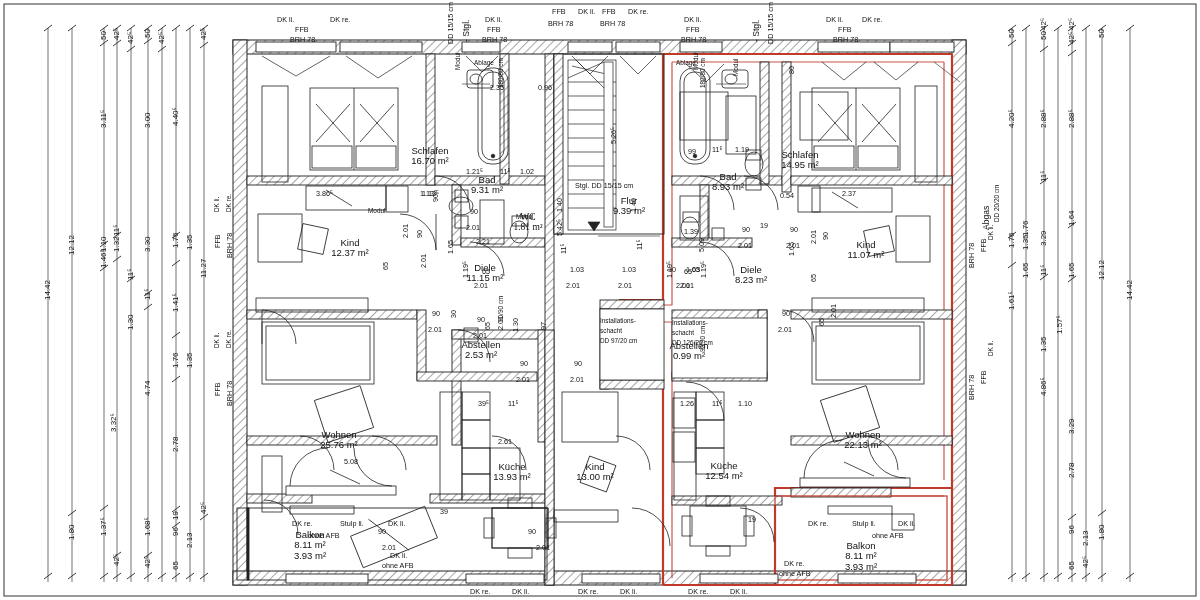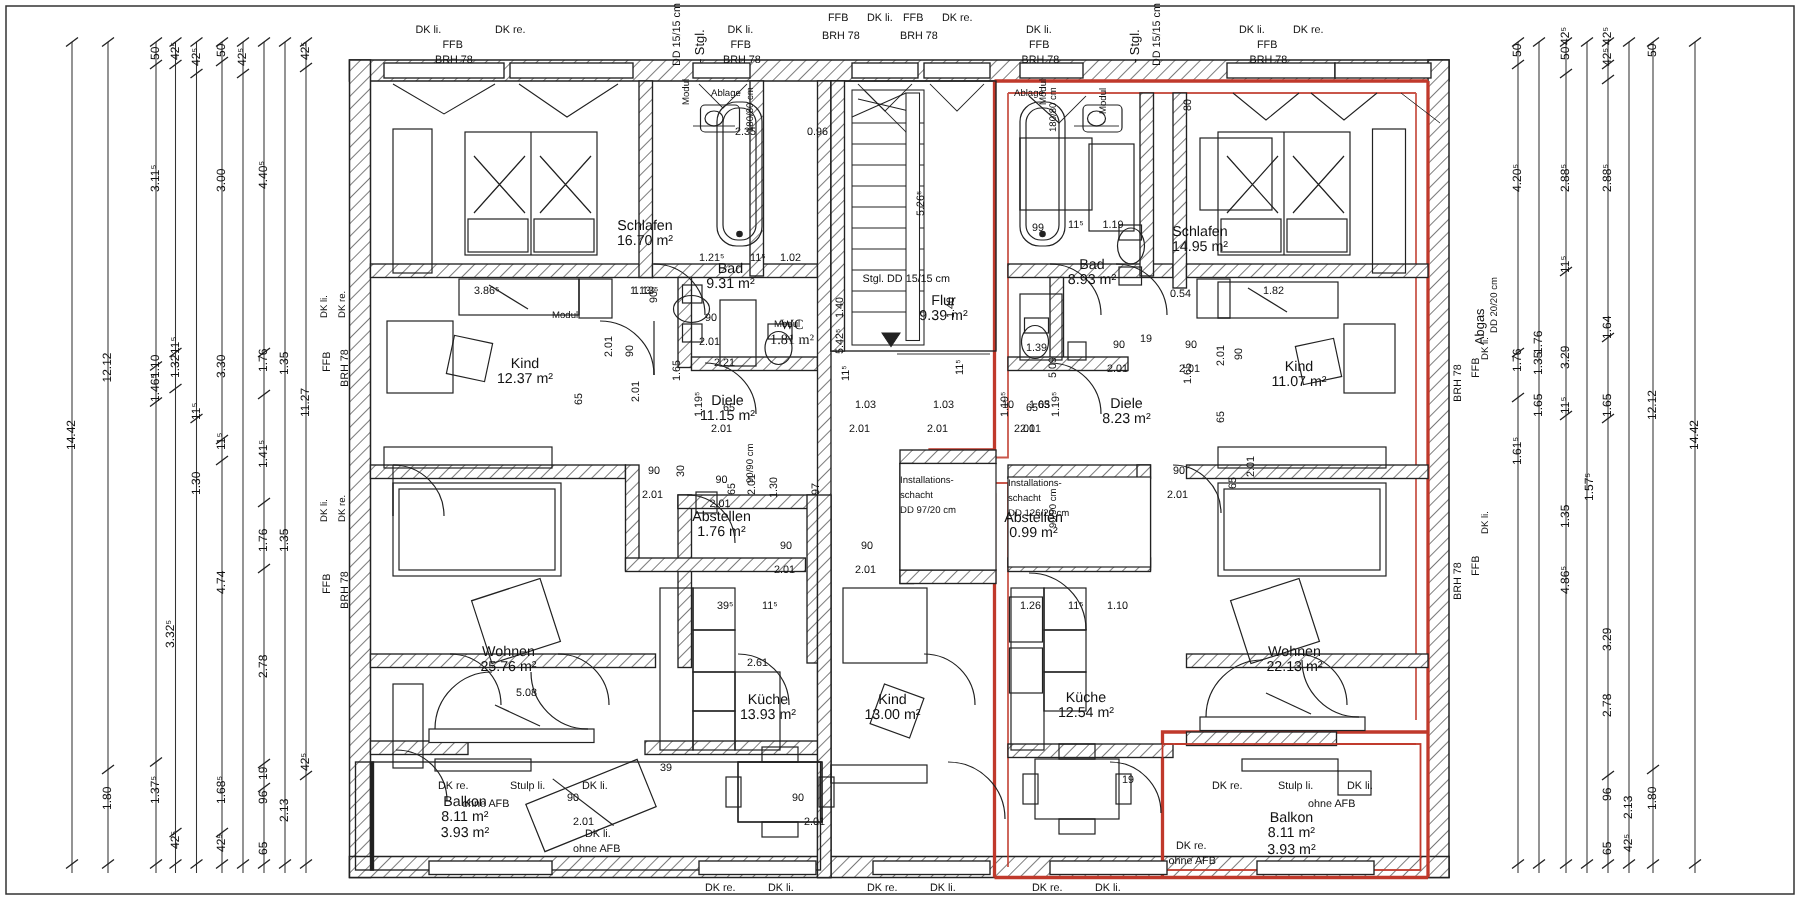--- a/index.html
+++ b/index.html
@@ -441,21 +441,21 @@
     <line x1="462" y1="84" x2="490" y2="84"></line>
     <line x1="716" y1="84" x2="746" y2="84"></line>
     <line x1="934" y1="62" x2="960" y2="82"></line>
   </g>
 </svg>
     <div class="lbl rm" style="left: 430px; top: 146px; transform: translateX(-50%);"><b>Schlafen</b><b>16.70 m²</b></div>
     <div class="lbl rm" style="left: 487px; top: 175px; transform: translateX(-50%);"><b>Bad</b><b>9.31 m²</b></div>
     <div class="lbl rm" style="left: 528px; top: 212px; transform: translateX(-50%); font-family: Liberation Serif, serif;"><b>WC</b><b>1.81 m²</b></div>
     <div class="lbl rm" style="left: 350px; top: 238px; transform: translateX(-50%);"><b>Kind</b><b>12.37 m²</b></div>
     <div class="lbl rm" style="left: 485px; top: 263px; transform: translateX(-50%);"><b>Diele</b><b>11.15 m²</b></div>
-    <div class="lbl rm" style="left: 481px; top: 340px; transform: translateX(-50%);"><b>Abstellen</b><b>1.76 m²</b></div>
+    <div class="lbl rm" style="left: 481px; top: 340px; transform: translateX(-50%);"><b>Abstellen</b><b>2.53 m²</b></div>
     <div class="lbl rm" style="left: 339px; top: 430px; transform: translateX(-50%);"><b>Wohnen</b><b>25.76 m²</b></div>
     <div class="lbl rm" style="left: 512px; top: 462px; transform: translateX(-50%);"><b>Küche</b><b>13.93 m²</b></div>
     <div class="lbl rm" style="left: 310px; top: 530px; transform: translateX(-50%);"><b>Balkon</b><b>8.11 m²</b><b>3.93 m²</b></div>
     <div class="lbl rm" style="left: 629px; top: 196px; transform: translateX(-50%);"><b>Flur</b><b>9.39 m²</b></div>
     <div class="lbl rm" style="left: 595px; top: 462px; transform: translateX(-50%);"><b>Kind</b><b>13.00 m²</b></div>
     <div class="lbl rm" style="left: 800px; top: 150px; transform: translateX(-50%);"><b>Schlafen</b><b>14.95 m²</b></div>
     <div class="lbl rm" style="left: 728px; top: 172px; transform: translateX(-50%);"><b>Bad</b><b>8.93 m²</b></div>
     <div class="lbl rm" style="left: 751px; top: 265px; transform: translateX(-50%);"><b>Diele</b><b>8.23 m²</b></div>
     <div class="lbl rm" style="left: 689px; top: 341px; transform: translateX(-50%);"><b>Abstellen</b><b>0.99 m²</b></div>
     <div class="lbl rm" style="left: 866px; top: 240px; transform: translateX(-50%);"><b>Kind</b><b>11.07 m²</b></div>
@@ -666,21 +666,21 @@
     <div class="lbl sm" style="left: 788px; top: 74px; transform: rotate(-90deg); transform-origin: left top;">80</div>
     <div class="lbl sm" style="left: 788px; top: 256px; transform: rotate(-90deg); transform-origin: left top;">1.65</div>
     <div class="lbl sm" style="left: 782px; top: 310px;">90</div>
     <div class="lbl sm" style="left: 778px; top: 326px;">2.01</div>
     <div class="lbl sm" style="left: 818px; top: 326px; transform: rotate(-90deg); transform-origin: left top;">65</div>
     <div class="lbl sm" style="left: 830px; top: 318px; transform: rotate(-90deg); transform-origin: left top;">2.01</div>
     <div class="lbl sm" style="left: 822px; top: 240px; transform: rotate(-90deg); transform-origin: left top;">90</div>
     <div class="lbl sm" style="left: 810px; top: 244px; transform: rotate(-90deg); transform-origin: left top;">2.01</div>
     <div class="lbl sm" style="left: 810px; top: 282px; transform: rotate(-90deg); transform-origin: left top;">65</div>
     <div class="lbl sm" style="left: 316px; top: 190px;">3.86⁵</div>
-    <div class="lbl sm" style="left: 842px; top: 190px;">1.82</div>
+    <div class="lbl sm" style="left: 842px; top: 190px;">2.37</div>
     <div class="lbl sm" style="left: 420px; top: 190px;">1.13⁵</div>
     <div class="lbl sm" style="left: 610px; top: 144px; transform: rotate(-90deg); transform-origin: left top;">5.26⁵</div>
     <div class="lbl sm" style="left: 556px; top: 236px; transform: rotate(-90deg); transform-origin: left top;">5.42⁵</div>
     <div class="lbl sm" style="left: 698px; top: 252px; transform: rotate(-90deg); transform-origin: left top;">5.09</div>
     <div class="lbl sm" style="left: 344px; top: 458px;">5.08</div>
     <div class="lbl sm" style="left: 498px; top: 438px;">2.61</div>
     <div class="lbl sm" style="left: 478px; top: 400px;">39⁵</div>
     <div class="lbl sm" style="left: 508px; top: 400px;">11⁵</div>
     <div class="lbl sm" style="left: 680px; top: 400px;">1.26</div>
     <div class="lbl sm" style="left: 712px; top: 400px;">11⁵</div>

